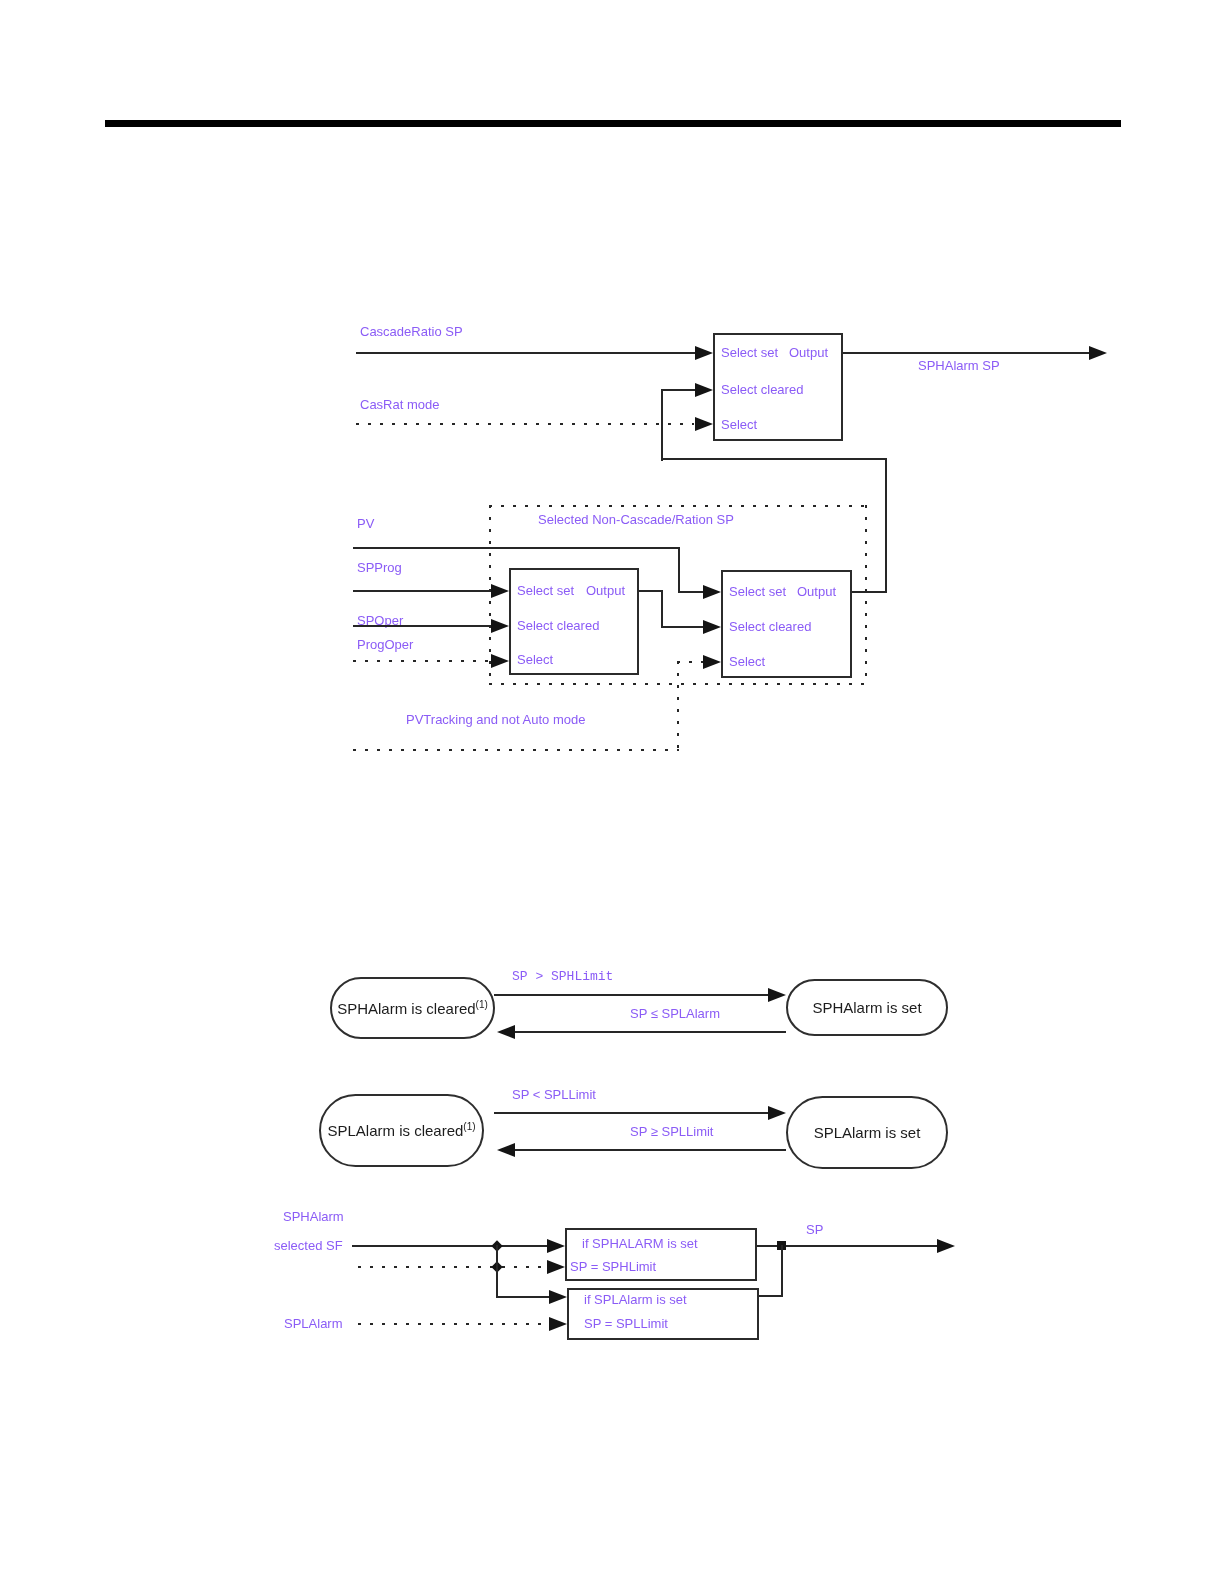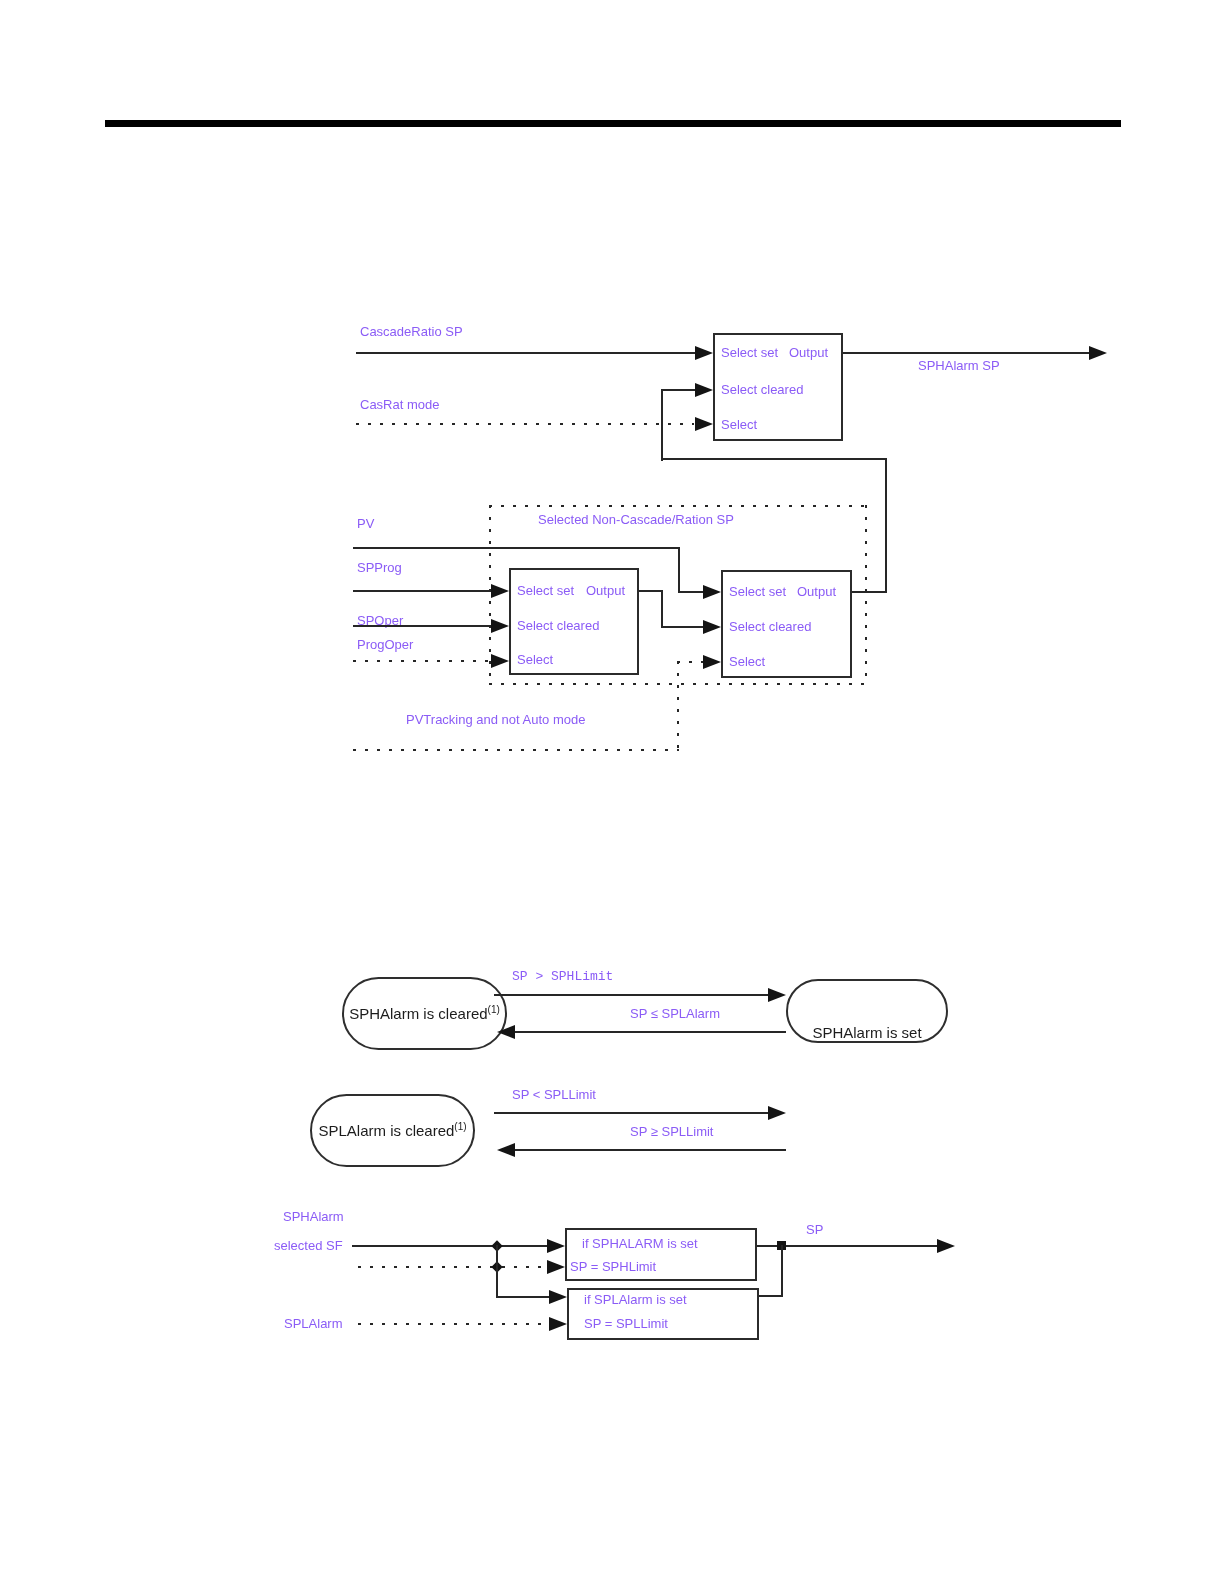--- a/index.html
+++ b/index.html
@@ -95,35 +95,38 @@
   <div class="lbl" style="left:797px;top:584px;">Output</div>
   <div class="lbl" style="left:729px;top:619px;">Select cleared</div>
   <div class="lbl" style="left:729px;top:654px;">Select</div>
 
   <div class="vd" style="left:677px;top:661px;height:90px;"></div>
   <div class="hd" style="left:677px;top:661px;width:26px;"></div>
   <div class="arr-r" style="left:703px;top:655px;"></div>
   <div class="lbl" style="left:406px;top:712px;">PVTracking and not Auto mode</div>
   <div class="hd" style="left:353px;top:749px;width:326px;"></div>
 
-  <div class="stadium" style="left:330px;top:977px;width:165px;height:73px;margin-left:12px;">
+  <div class="stadium" style="left:330px;top:977px;width:165px;height:62px;">
     <span><span>SPHAlarm is cleared</span><sup>(1)</sup></span>
   </div>
-  <div class="stadium" style="left:786px;top:979px;width:162px;height:64px;align-items:flex-end;">
+  <div class="stadium" style="left:786px;top:979px;width:162px;height:57px;">
     <span>SPHAlarm is set</span>
   </div>
   <div class="hl" style="left:494px;top:994px;width:274px;"></div>
   <div class="arr-r" style="left:768px;top:988px;"></div>
   <div class="lbl" style="left:512px;top:969px;font-family:Liberation Mono, monospace;">SP &gt; SPHLimit</div>
   <div class="hl" style="left:515px;top:1031px;width:271px;"></div>
   <div class="arr-l" style="left:497px;top:1025px;"></div>
   <div class="lbl" style="left:630px;top:1006px;">SP ≤ SPLAlarm</div>
 
-  <div class="stadium" style="left:310px;top:1094px;width:165px;height:73px;">
+  <div class="stadium" style="left:319px;top:1094px;width:165px;height:73px;">
     <span><span>SPLAlarm is cleared</span><sup>(1)</sup></span>
+  </div>
+  <div class="stadium" style="left:786px;top:1096px;width:162px;height:73px;">
+    <span>SPLAlarm is set</span>
   </div>
   <div class="hl" style="left:494px;top:1112px;width:274px;"></div>
   <div class="arr-r" style="left:768px;top:1106px;"></div>
   <div class="lbl" style="left:512px;top:1087px;">SP &lt; SPLLimit</div>
   <div class="hl" style="left:515px;top:1149px;width:271px;"></div>
   <div class="arr-l" style="left:497px;top:1143px;"></div>
   <div class="lbl" style="left:630px;top:1124px;">SP ≥ SPLLimit</div>
 
   <div class="lbl" style="left:274px;top:1238px;">selected SF</div>
   <div class="hl" style="left:352px;top:1245px;width:195px;"></div>

